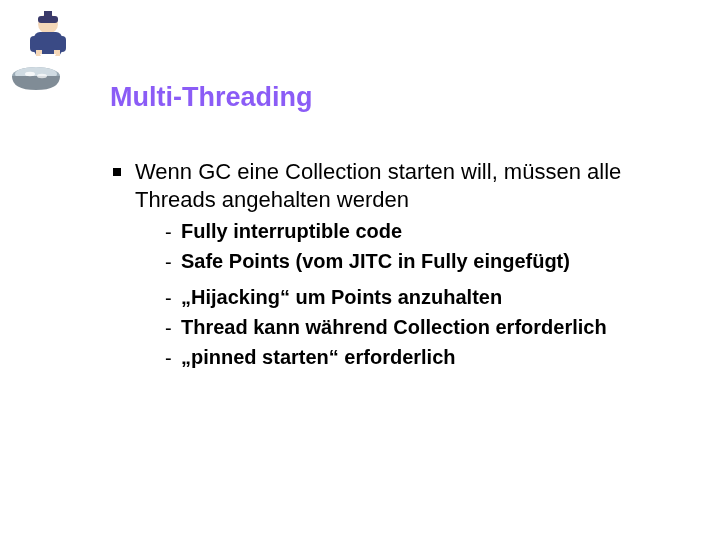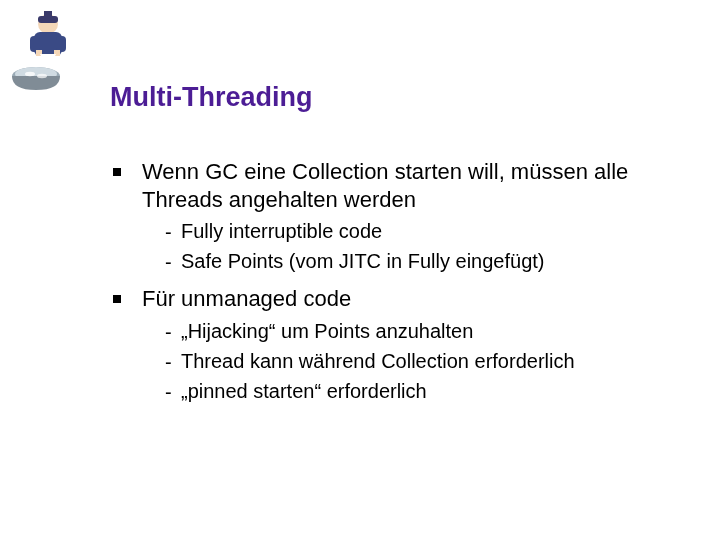--- a/index.html
+++ b/index.html
@@ -19,21 +19,21 @@
     width: 80px;
     height: 90px;
   }
   .title {
     position: absolute;
     left: 110px;
     top: 82px;
     font-family: Verdana, Geneva, sans-serif;
     font-weight: bold;
     font-size: 27px;
-    color: #4c1d95;
+    color: #8b5cf6;
   }
   .body {
     position: absolute;
     left: 113px;
     top: 158px;
     width: 560px;
     font-size: 22px;
     line-height: 1.25;
     color: #000000;
   }
@@ -45,41 +45,41 @@
   .square {
     width: 8px;
     height: 8px;
     background: #000;
     margin-top: 10px;
     margin-right: 14px;
     flex-shrink: 0;
   }
   .bullet-text {
     flex: 1 1 auto;
-    margin-left: 7px;
   }
   .sub-block {
     margin-left: 52px;
     margin-top: 6px;
     margin-bottom: 10px;
     font-size: 20px;
   }
   .sub-row {
     display: flex;
     align-items: flex-start;
     margin-bottom: 4px;
   }
   .dash {
     width: 16px;
     text-align: left;
     flex-shrink: 0;
     margin-top: 1px;
   }
   .sub-text {
     flex: 1 1 auto;
+    font-weight: bold;
   }
 </style>
 </head>
 <body>
 
 <svg class="clipart" viewBox="0 0 80 90">
 
   <circle cx="42" cy="18" r="10" fill="#f4d7b8"></circle>
   <rect x="32" y="10" width="20" height="7" rx="3" fill="#3a3a6b"></rect>
   <rect x="38" y="5" width="8" height="5" fill="#3a3a6b"></rect>
@@ -111,24 +111,20 @@
     <div class="sub-row">
       <div class="dash">-</div>
       <div class="sub-text">Fully interruptible code</div>
     </div>
     <div class="sub-row">
       <div class="dash">-</div>
       <div class="sub-text">Safe Points (vom JITC in Fully eingefügt)</div>
     </div>
   </div>
 
-  <div class="bullet-row">
-    <div class="square"></div>
-    <div class="bullet-text">Für unmanaged code</div>
-  </div>
 
   <div class="sub-block">
     <div class="sub-row">
       <div class="dash">-</div>
       <div class="sub-text">„Hijacking“ um Points anzuhalten</div>
     </div>
     <div class="sub-row">
       <div class="dash">-</div>
       <div class="sub-text">Thread kann während Collection erforderlich</div>
     </div>

